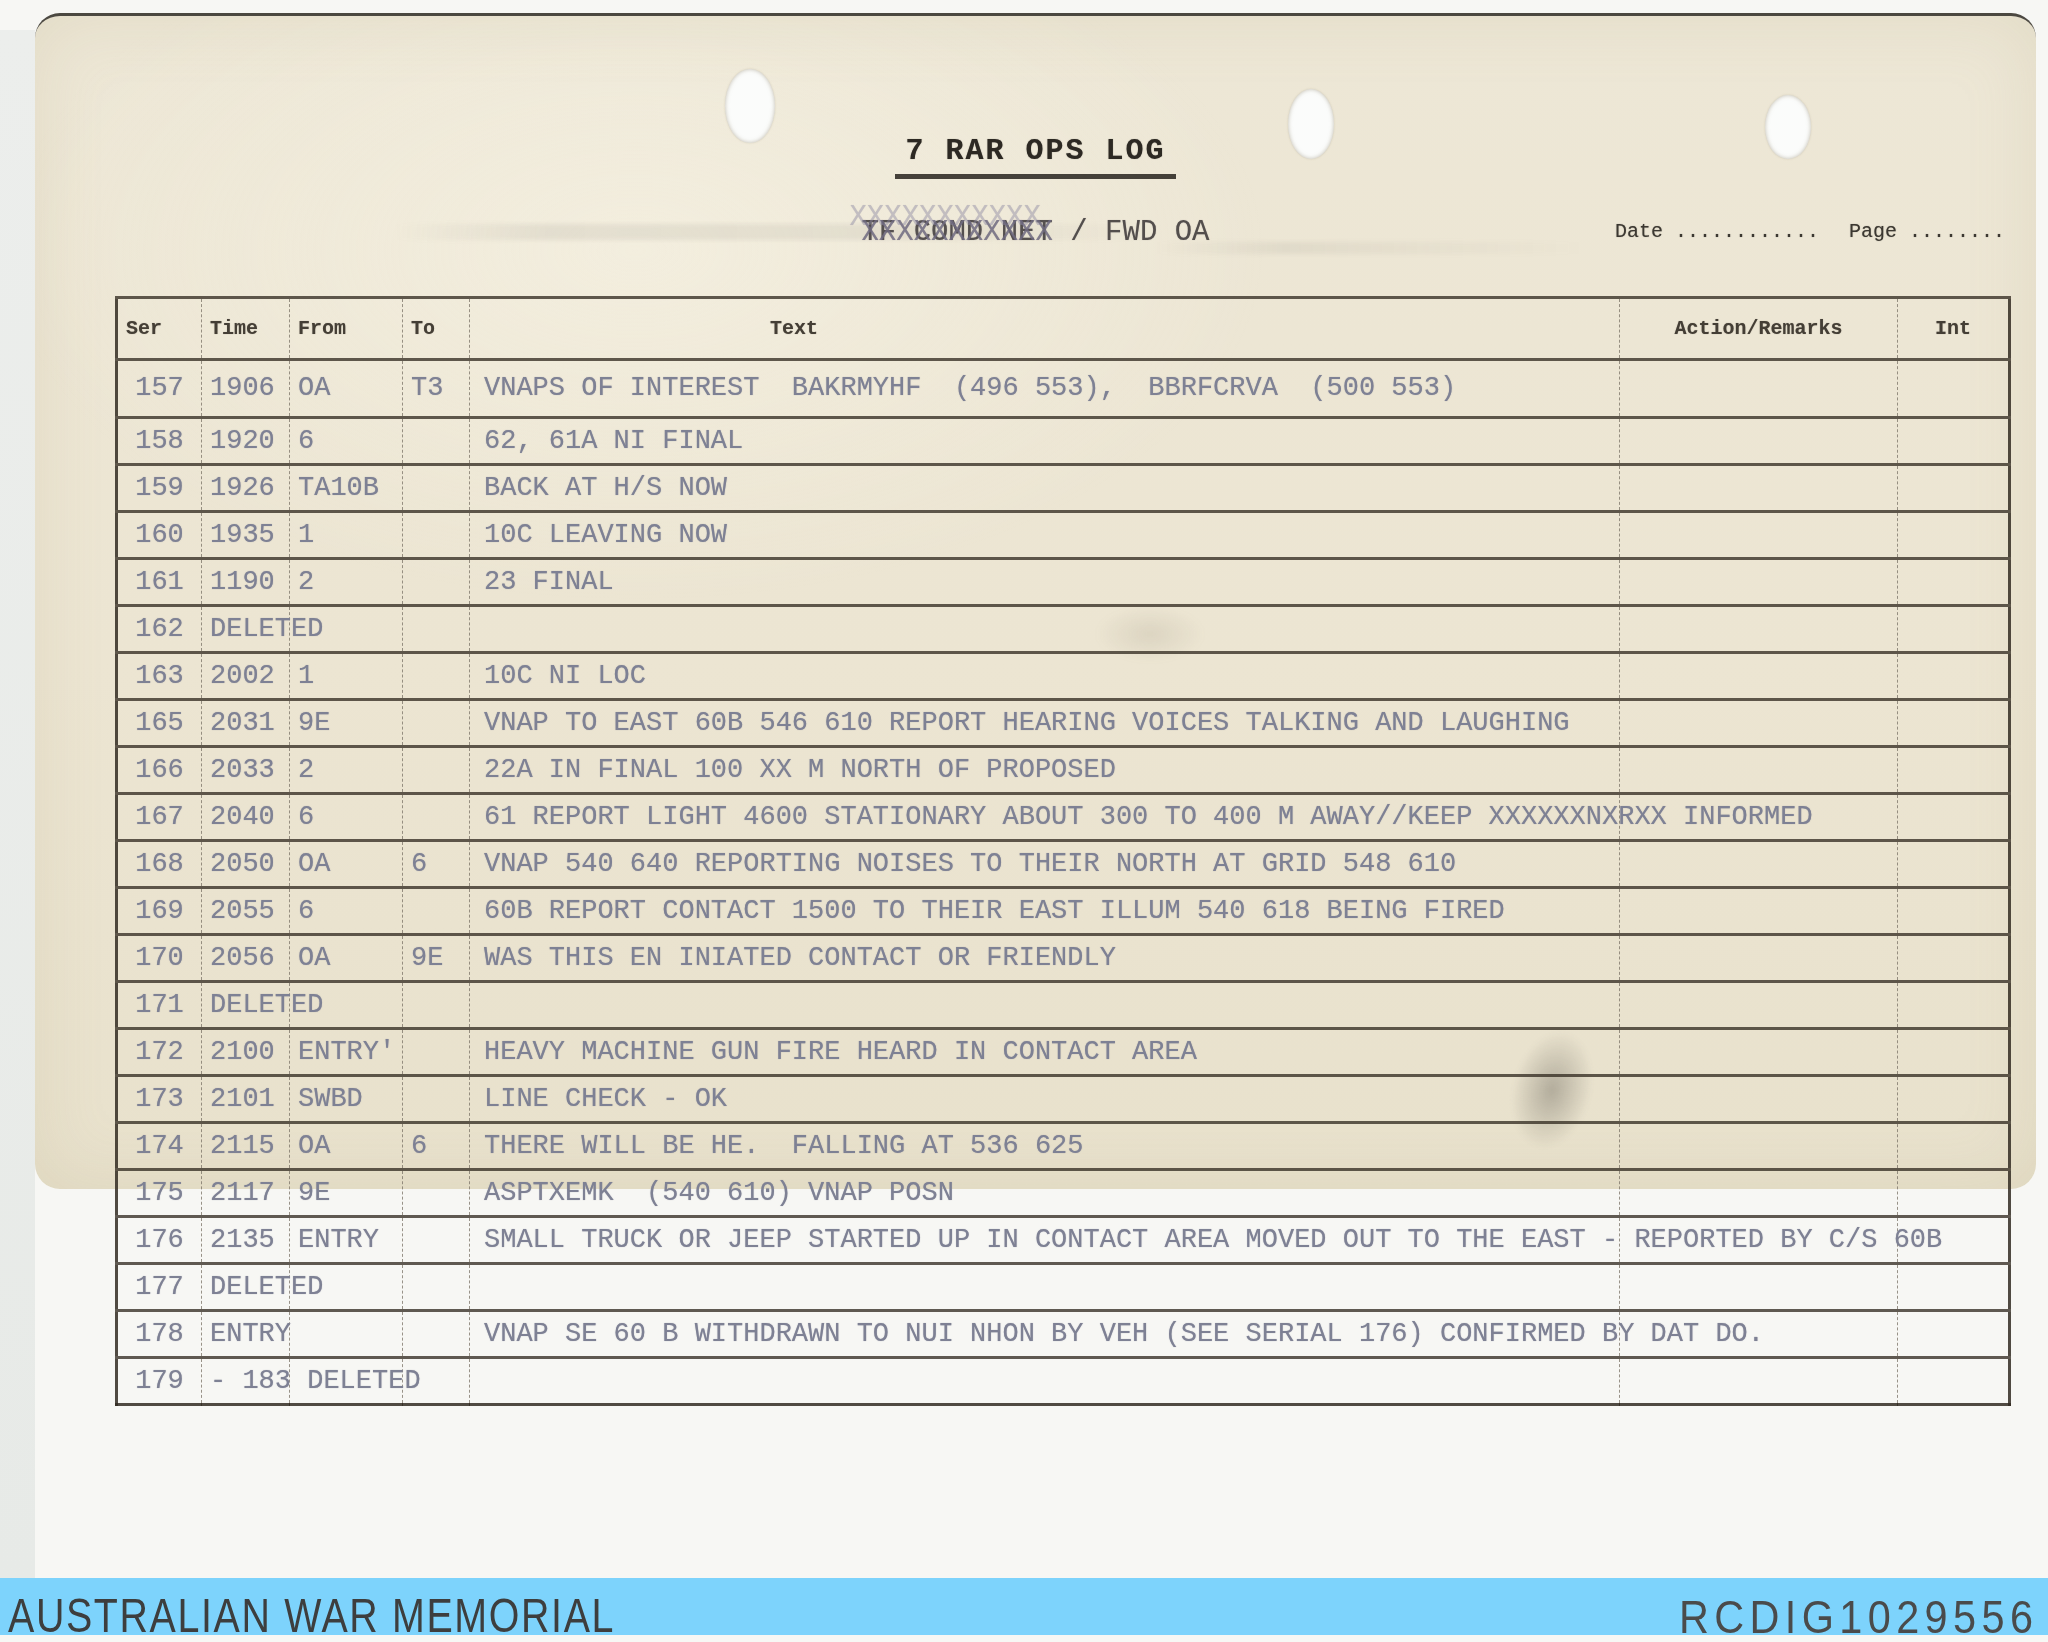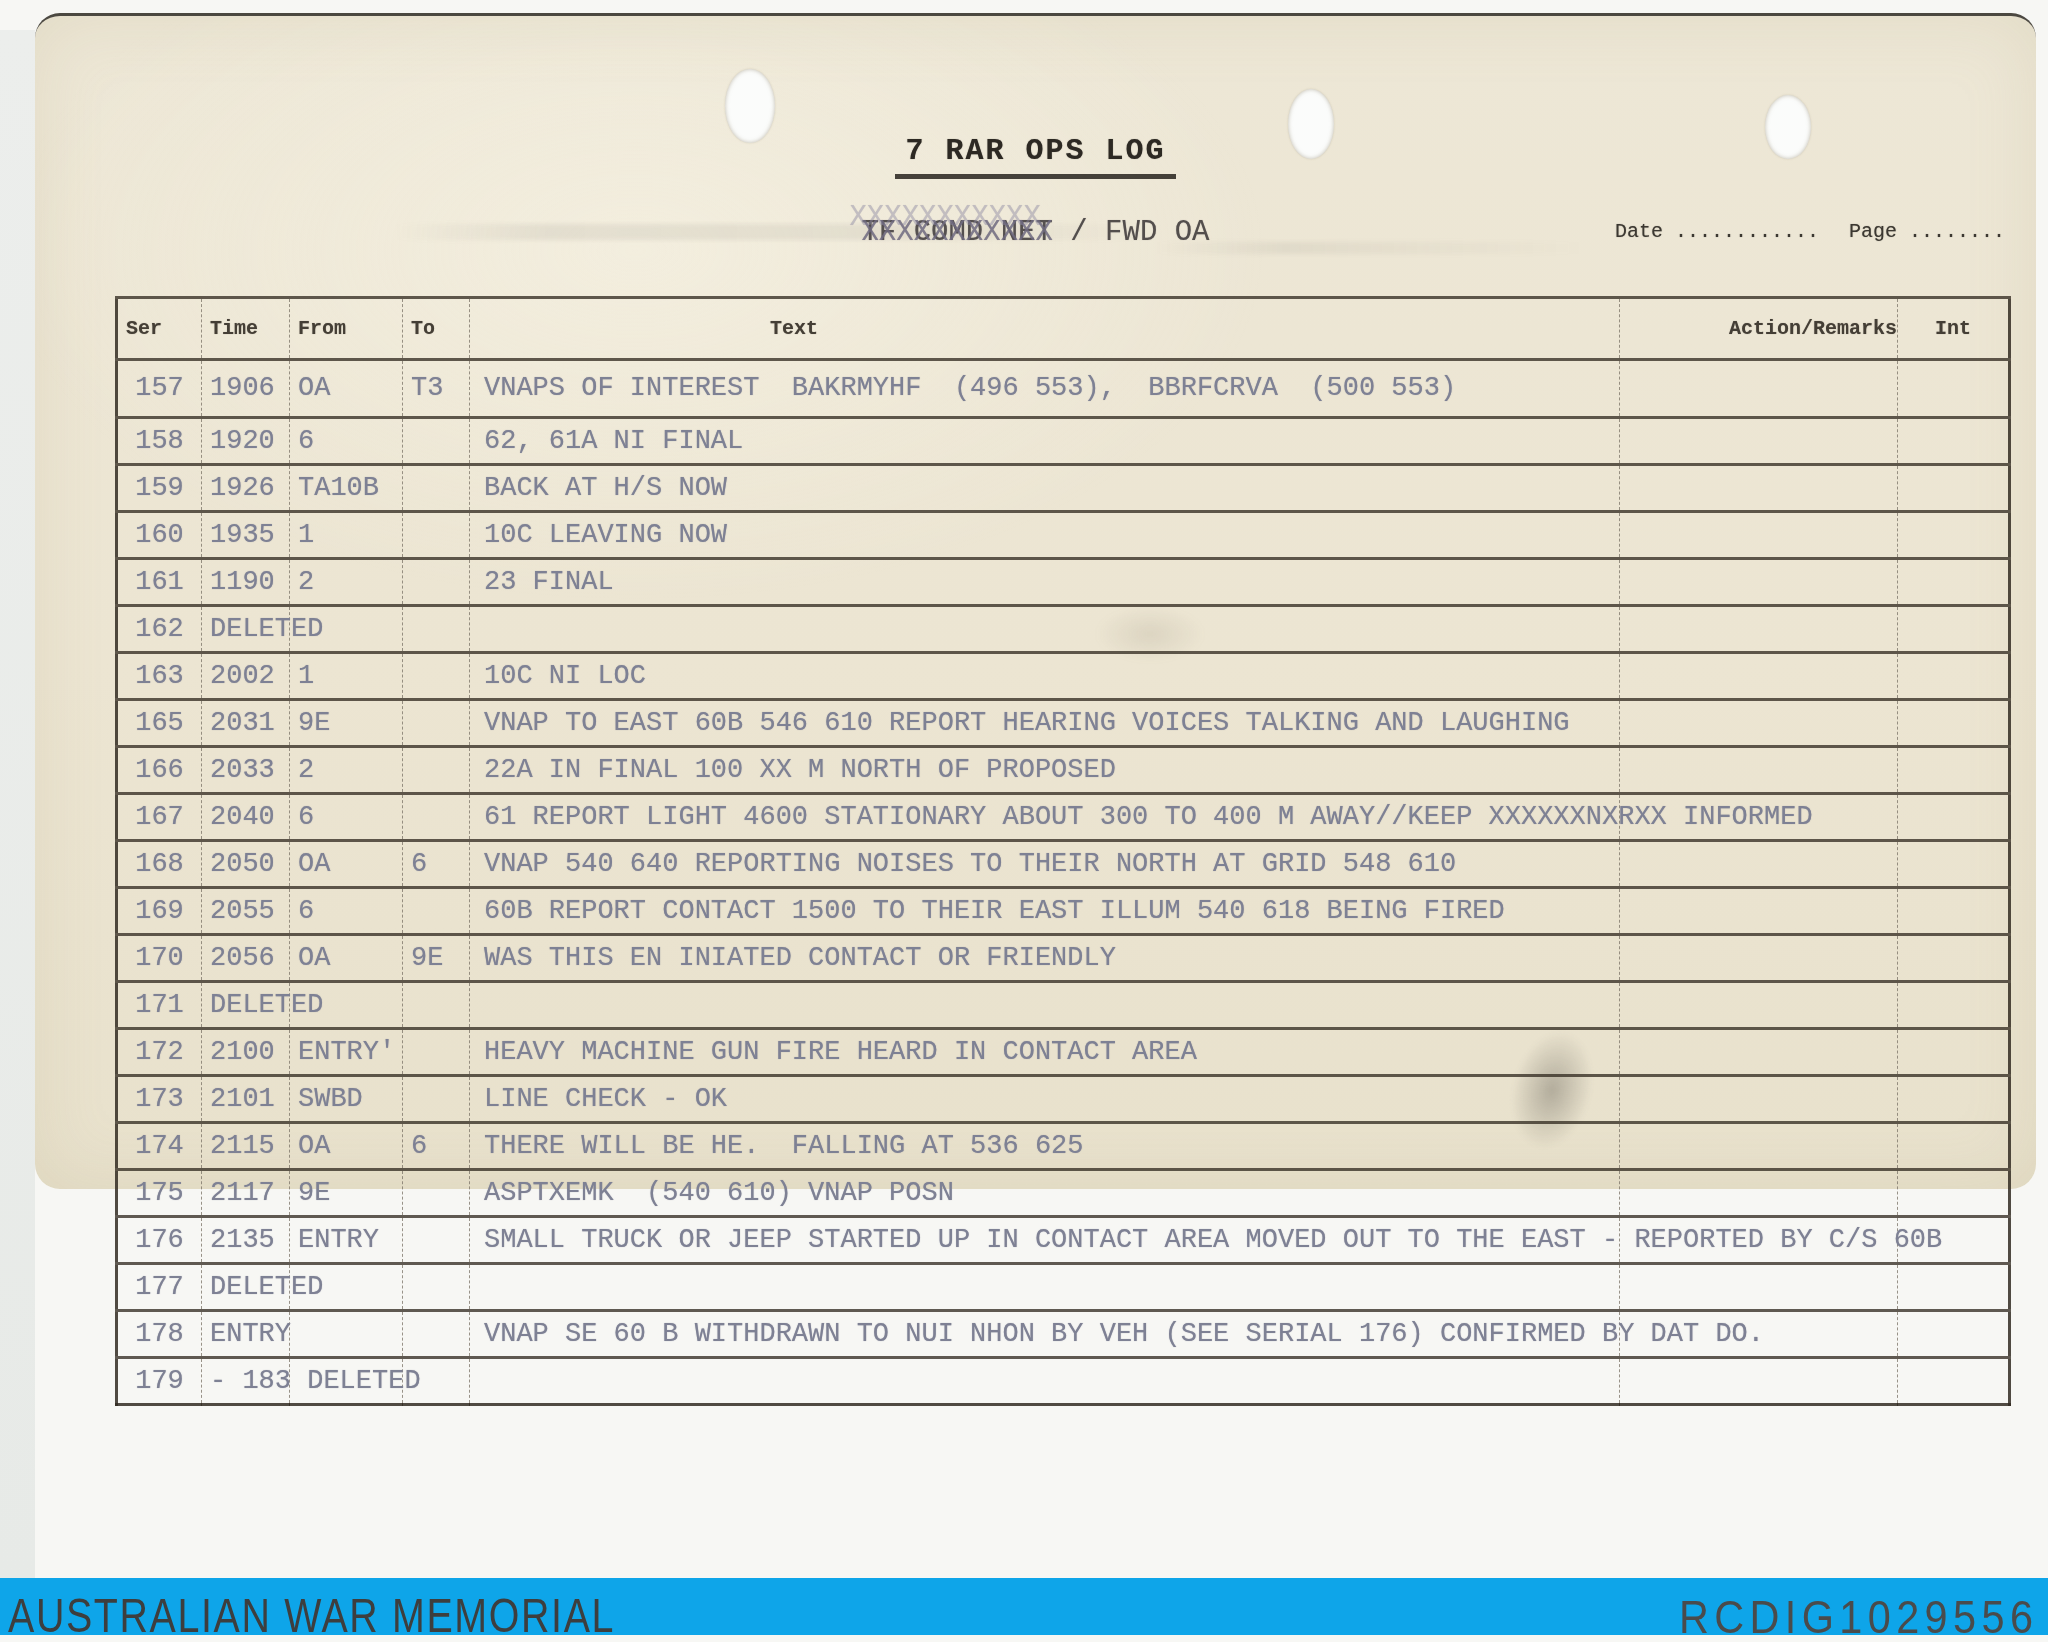--- a/index.html
+++ b/index.html
@@ -104,33 +104,33 @@
     font-size:27px;line-height:1;
     white-space:pre;overflow:visible;
     vertical-align:middle;text-align:left;
   }
   table.log th:first-child, table.log td:first-child{border-left:none;}
   table.log thead th{
     height:62px;font-weight:700;font-size:20px;color:#443e35;
     text-shadow:0 0 1px rgba(68,62,53,.45);
   }
   table.log thead th.c-text{padding-left:300px;}
-  table.log thead th.c-action{text-align:right;padding:0;}
+  table.log thead th.c-action{text-align:center;padding:0;}
   table.log thead th.c-int{text-align:center;padding:0;}
   table.log td{
     color:var(--c-ink-faded);
     text-shadow:0 0 1px rgba(108,110,132,.55);
   }
   table.log td.c-ser{text-align:center;}
   table.log td.c-text{padding-left:14px;}
   table.log tbody tr:first-child td{height:58px;}
 
   .footerbar{
     position:absolute;left:0;top:1578px;width:2048px;height:57px;
-    background:#0ea5e9;
+    background:#7dd3fc;
   }
   .f-left{
     position:absolute;left:8px;top:10px;
     font-family:"Liberation Sans","DejaVu Sans",sans-serif;
     font-size:48px;letter-spacing:2px;color:var(--c-footer-text);
     transform:scale(.82,1);transform-origin:left center;white-space:pre;
   }
   .f-right{
     position:absolute;right:10px;top:12px;
     font-family:"Liberation Sans","DejaVu Sans",sans-serif;

